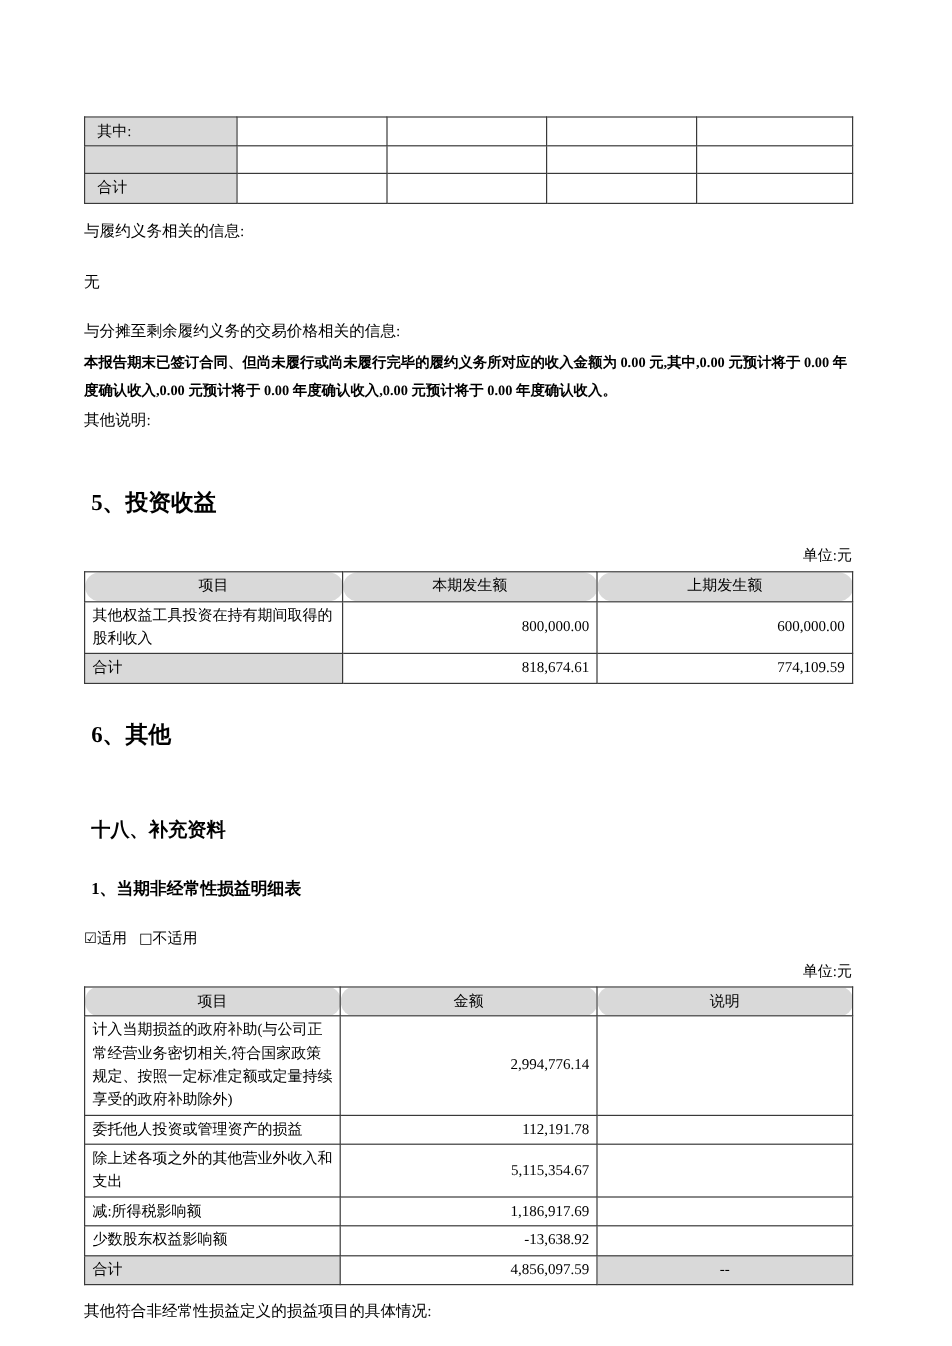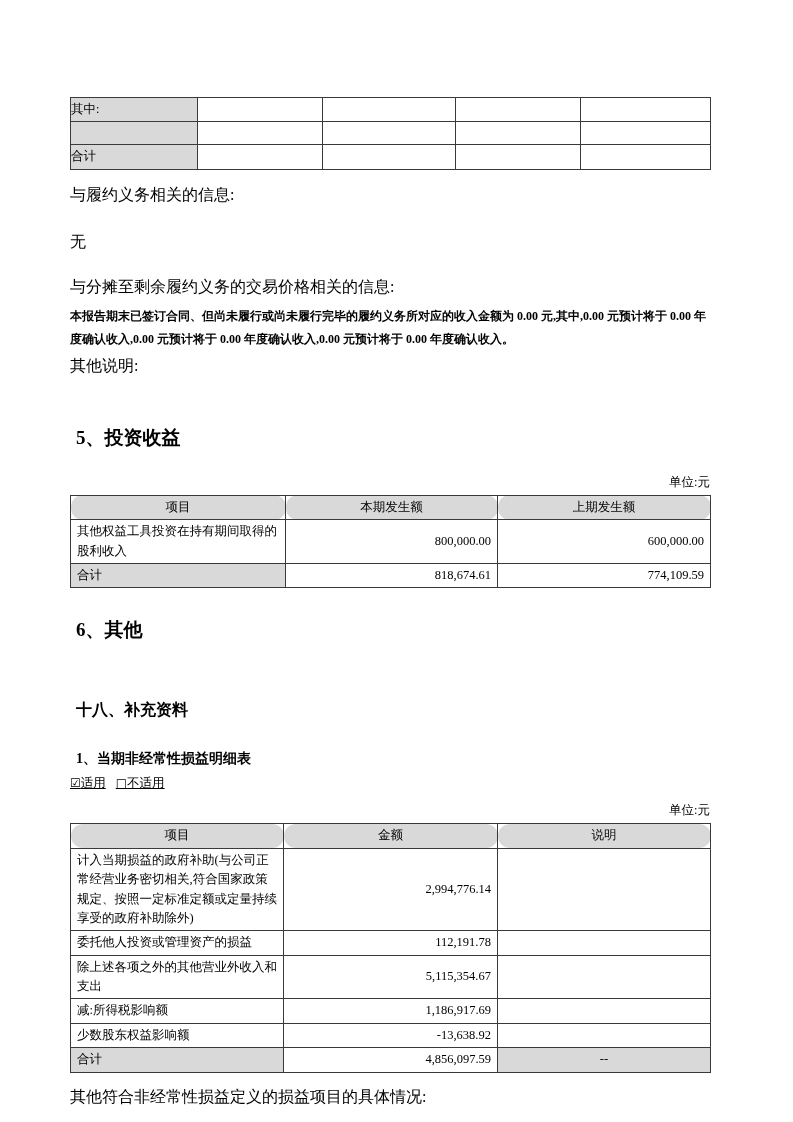--- a/index.html
+++ b/index.html
@@ -33,26 +33,26 @@
     word-break: break-all;
     overflow: hidden;
   }
   .gray { background: #d9d9d9; }
   .num { text-align: right; padding-right: 10px; }
   .center { text-align: center; }
   .indent { padding-left: 26px; }
 
   .top-tbl td { height: 19px; }
   .top-tbl tr.tall td { height: 23px; }
-  .top-tbl td.lbl { padding-left: 0; }
+  .top-tbl td.lbl { padding-left: 10px; }
 
   .inv-tbl td.hdr, .nr-tbl td.hdr { height: 21px; text-align: center; border-radius: 12px; }
 
   
-  .txt { font-size: 16px; line-height: 1.55; }
+  .txt { font-size: 13px; line-height: 1.55; }
   .para { font-size: 12px; line-height: 23px; font-weight: bold; }
   .t-info     { margin-top: 13px; }
   .t-none     { margin-top: 22px; }
   .t-price    { margin-top: 21px; }
   .t-para     { margin-top: 5px; }
   .t-other    { margin-top: 3px; }
 
   .h-sec {
     font-weight: bold;
     font-size: 19px;
@@ -64,21 +64,21 @@
   .h-sub   { font-size: 14px; margin-top: 29px; }
 
   .unit-line {
     text-align: right;
     font-size: 12.5px;
     margin-top: 23px;
     margin-bottom: 4px;
   }
   .unit-line.second { margin-top: 10px; }
 
-  .applicable-line { margin-top: 7px; font-size: 12.5px; text-decoration: underline; }
+  .applicable-line { margin-top: 24px; font-size: 12.5px; }
   .applicable-line .box {
     font-family: "DejaVu Sans", sans-serif;
     font-size: 12px;
   }
   .applicable-line .gap { display: inline-block; width: 10px; }
 
   .tbl-mt { margin-top: 0px; }
   .footer-note { margin-top: 12px; }
 </style>
 </head>

